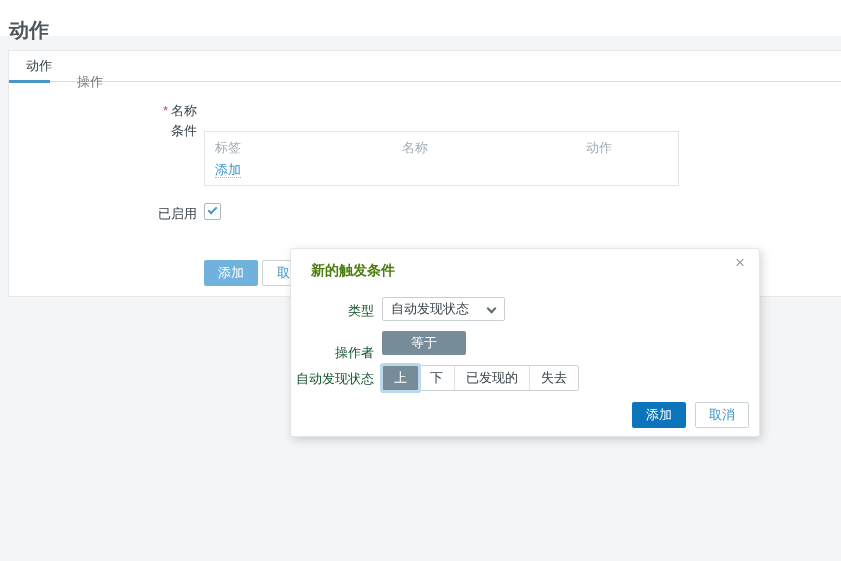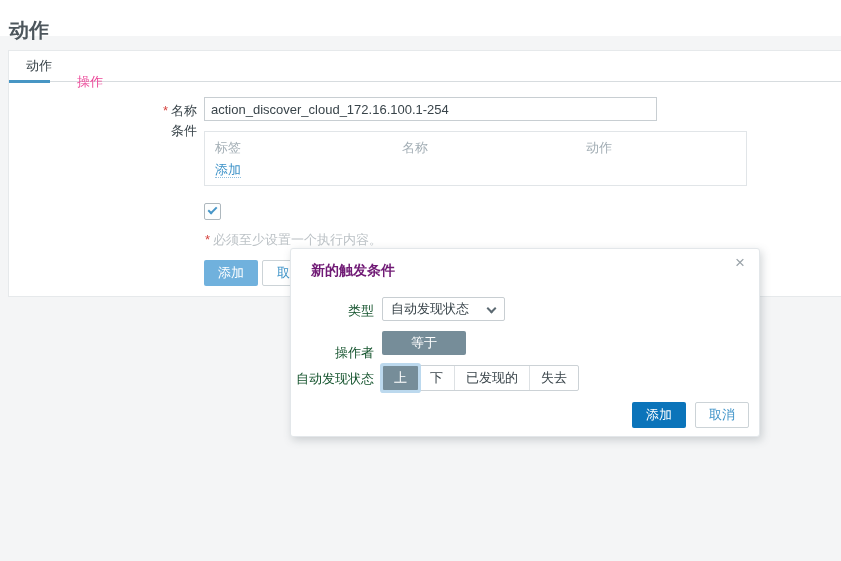--- a/index.html
+++ b/index.html
@@ -17,32 +17,32 @@
   .panel {
     position:absolute; left:8px; top:50px; right:0; height:247px;
     background:#fff; border:1px solid #e6e9eb; border-right:none;
   }
   .tabbar {
     position:relative; height:31px; border-bottom:1px solid #d7dcdf;
     display:flex; align-items:center; padding-left:17px; gap:25px;
   }
   .tab { cursor:pointer; }
   .tab.active { color:#39444a; }
-  .tab.inactive { color:#ec4899;margin-top:32px; }
+  .tab.inactive { color:#737373;margin-top:32px; }
   .tab-underline { position:absolute; left:0; bottom:-2px; width:41px; height:3px; background:#4796c4; }
   
   .lbl { position:absolute; width:188px; text-align:right; color:#39444a; }
   .req-star { color:#d64540; margin-right:3px; }
   .name-input {
     position:absolute; left:195px; top:46px; width:453px; height:24px;
     border:1px solid #c8ced2; background:#fff; padding:0 6px;
     font-family:"Liberation Sans","DejaVu Sans",sans-serif; font-size:13px; color:#39444a; outline:none;
   }
   .cond-box {
-    position:absolute; left:195px; top:80px; width:543px; height:55px;
+    position:absolute; left:195px; top:80px; width:475px; height:55px;
     border:1px solid #e1e5e8; background:#fff;
   }
   .cond-headers { position:relative; height:24px; }
   .cond-h { position:absolute; top:7px; color:#a3aeb5; }
   .cond-h.h0 { left:10px; } .cond-h.h1 { left:197px; } .cond-h.h2 { left:381px; }
   .add-link {
     position:absolute; left:10px; top:30px; color:#3c92c8;
     border-bottom:1px dotted #8fbede; cursor:pointer; line-height:15px;
   }
   .checkbox {
@@ -64,21 +64,21 @@
   .btn-cancel-main {
     position:absolute; left:253px; top:209px; background:#fff;
     border:1px solid #ccd3d7; color:#3c92c8; width:56px;
   }
   
   .dialog {
     position:absolute; left:290px; top:248px; width:470px; height:189px;
     background:#fff; border:1px solid #e3e7ea; border-radius:3px;
     box-shadow:2px 3px 9px rgba(80,90,100,0.25); z-index:10;
   }
-  .dialog-title { position:absolute; left:20px; top:13px; font-weight:bold; font-size:14px; color:#701a75; }
+  .dialog-title { position:absolute; left:20px; top:13px; font-weight:bold; font-size:14px; color:#4d7c0f; }
   .dialog-close {
     position:absolute; right:11px; top:4px; color:#9aa3a9; font-size:17px;
     cursor:pointer; line-height:20px; padding:0 3px;
   }
   .dlbl { position:absolute; width:83px; left:0; text-align:right; color:#14532d; }
   .dselect {
     position:absolute; left:91px; top:48px; width:123px; height:24px;
     border:1px solid #c8ced2; background:#fff; border-radius:2px;
     display:flex; align-items:center; padding:0 8px; cursor:pointer; color:#39444a;
   }
@@ -119,37 +119,36 @@
 
 <div class="panel">
 
   <div class="tabbar">
     <span class="tab active">动作</span>
     <span class="tab inactive">操作</span>
     <div class="tab-underline"></div>
   </div>
 
   <div class="lbl" style="top:51px;"><span class="req-star">*</span><span>名称</span></div>
-  <input class="name-input" value="action_discover_cloud_172.16.100.1-254" style="">
 
   <div class="lbl" style="top:71px;">条件</div>
   <div class="cond-box">
     <div class="cond-headers">
       <span class="cond-h h0">标签</span>
       <span class="cond-h h1">名称</span>
       <span class="cond-h h2">动作</span>
     </div>
     <span class="add-link">添加</span>
   </div>
 
+  <div class="lbl" style="top:154px;">已启用</div>
   <div class="checkbox">
     <div class="check"></div>
   </div>
 
-  <div class="note"><span class="req-star">*</span><span>必须至少设置一个执行内容。</span></div>
 
   <div class="btn btn-submit-dim">添加</div>
   <div class="btn btn-cancel-main">取消</div>
 </div>
 
 <div class="dialog">
   <div class="dialog-title">新的触发条件</div>
   <div class="dialog-close">×</div>
 
   <div class="dlbl" style="top:53px;">类型</div>

